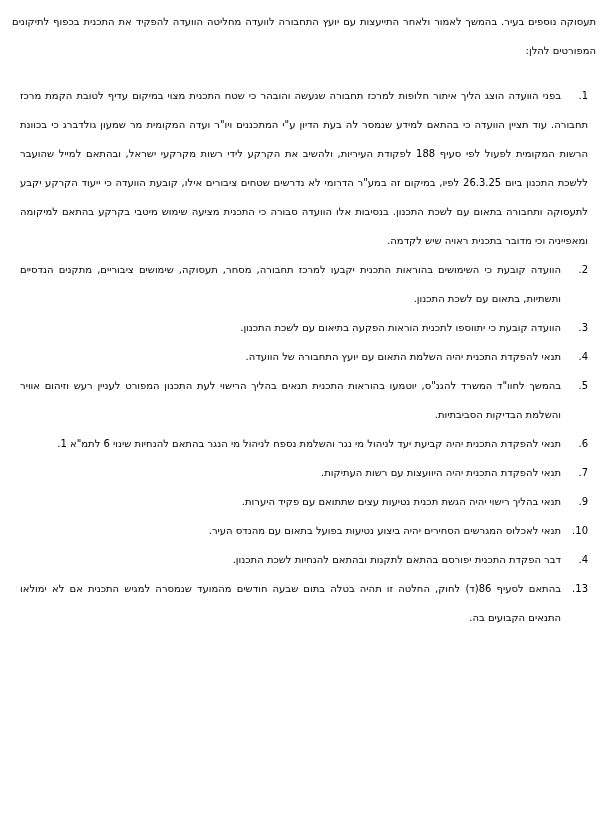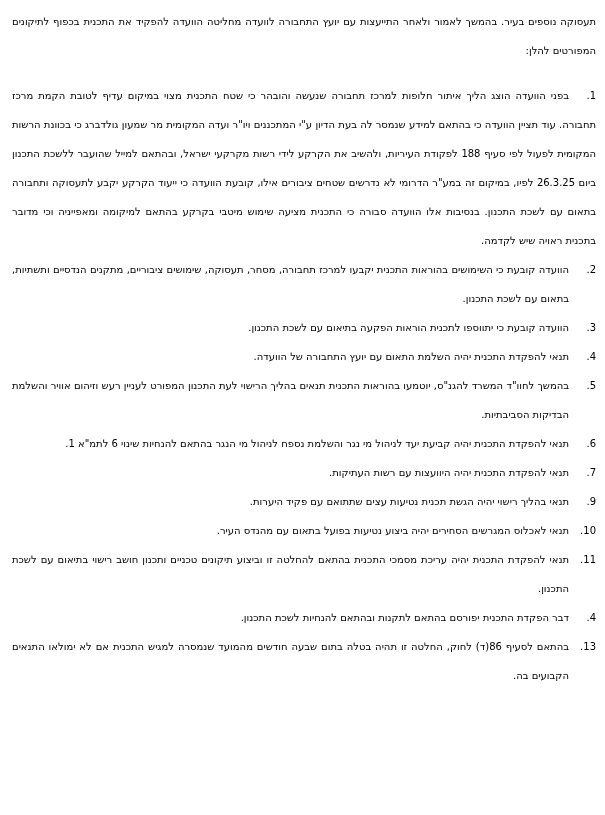--- a/index.html
+++ b/index.html
@@ -18,21 +18,21 @@
     font-size: 10px;
     line-height: 29px;
     color: #000000;
     background: #ffffff;
   }
   .intro {
     margin: 0 0 16px 0;
     text-align: justify;
   }
   .decision-list {
-    margin: 0;
+    margin: 8px;
   }
   .item {
     margin: 0;
     text-align: justify;
     padding-right: 27px;
     text-indent: -27px;
   }
   .item.no-hang {
     padding-right: 0;
     text-indent: 0;
@@ -65,21 +65,20 @@
 
     <p class="item"><span class="num">6.</span><span>תנאי להפקדת התכנית יהיה קביעת יעד לניהול מי נגר והשלמת נספח לניהול מי הנגר בהתאם להנחיות שינוי 6 לתמ"א 1.</span></p>
 
     <p class="item"><span class="num">7.</span><span>תנאי להפקדת התכנית יהיה היוועצות עם רשות העתיקות.</span></p>
 
 
     <p class="item"><span class="num">9.</span><span>תנאי בהליך רישוי יהיה הגשת תכנית נטיעות עצים שתתואם עם פקיד היערות.</span></p>
 
     <p class="item"><span class="num">10.</span><span>תנאי לאכלוס המגרשים הסחירים יהיה ביצוע נטיעות בפועל בתאום עם מהנדס העיר.</span></p>
 
-    <p class="item"><span class="num">11.</span><span>תנאי להפקדת התכנית יהיה עריכת מסמכי התכנית בהתאם להחלטה זו וביצוע תיקונים טכניים ותכנון חושב רישוי בתיאום עם לשכת התכנון.</span></p>
 
     <p class="item"><span class="num">4.</span><span>דבר הפקדת התכנית יפורסם בהתאם לתקנות ובהתאם להנחיות לשכת התכנון.</span></p>
 
     <p class="item"><span class="num">13.</span><span>בהתאם לסעיף 86(ד) לחוק, החלטה זו תהיה בטלה בתום שבעה חודשים מהמועד שנמסרה למגיש התכנית אם לא ימולאו התנאים הקבועים בה.</span></p>
 
   </div>
 
 </div>
 
 </body></html>

